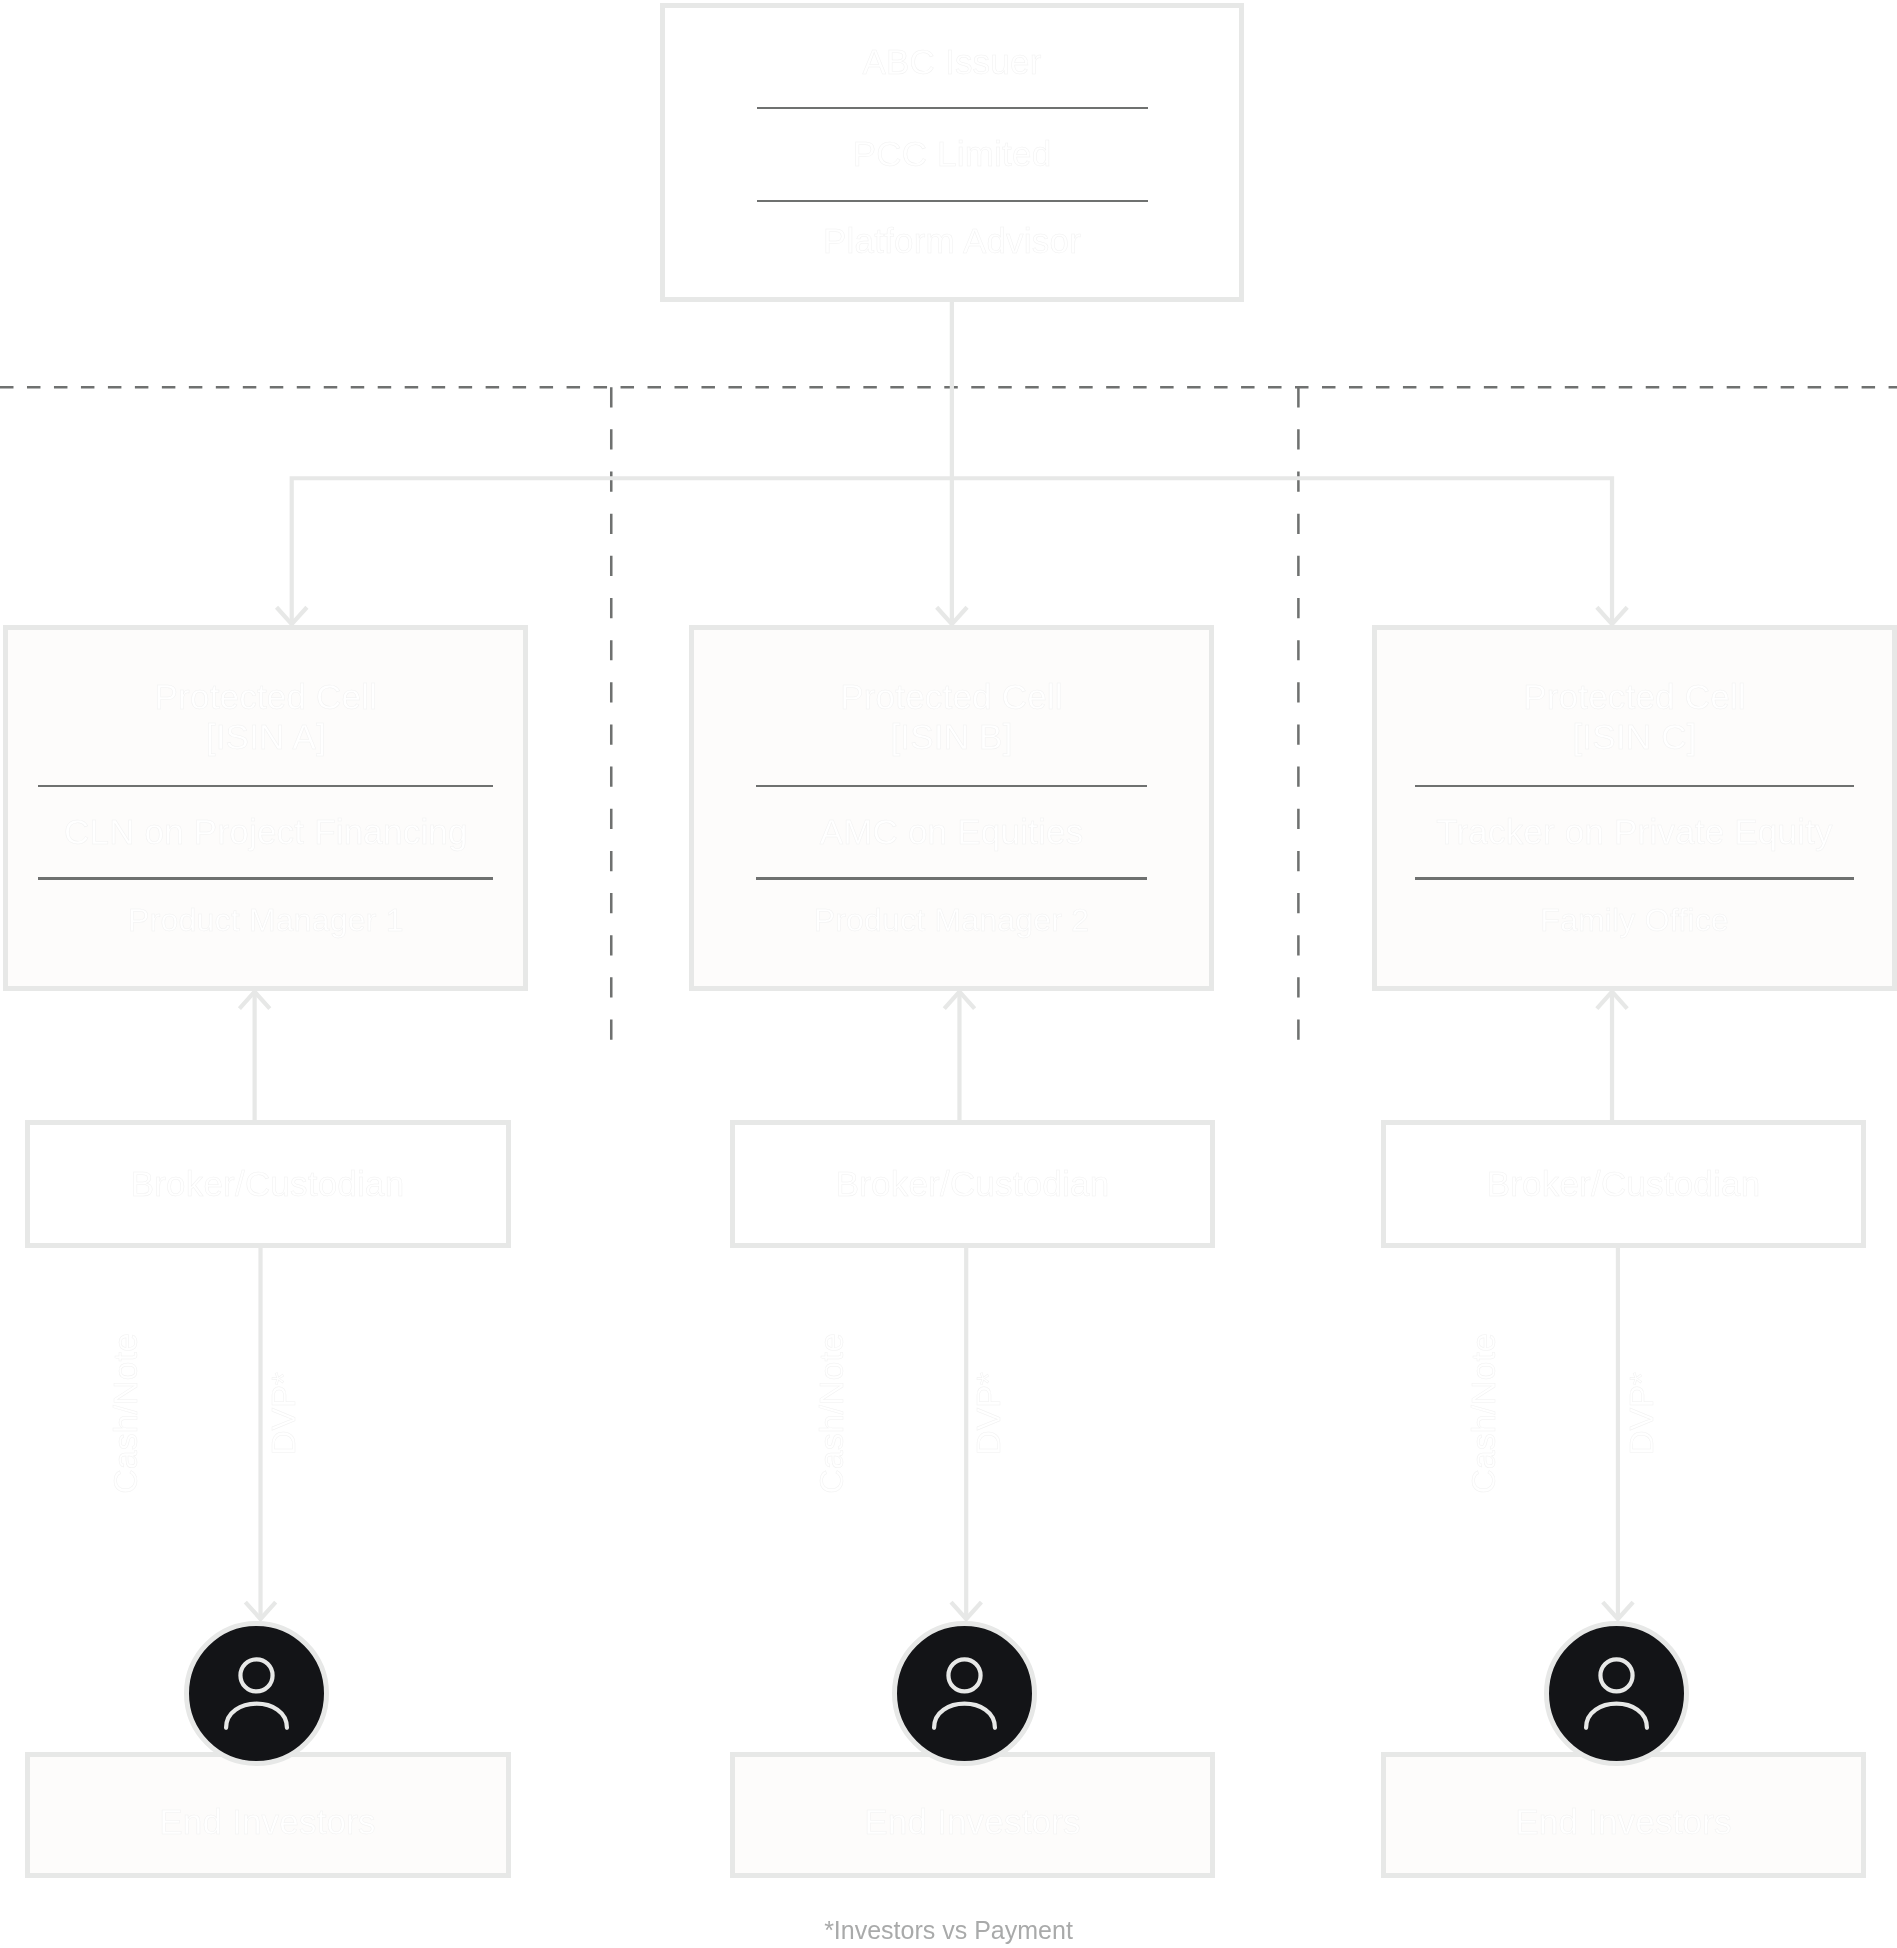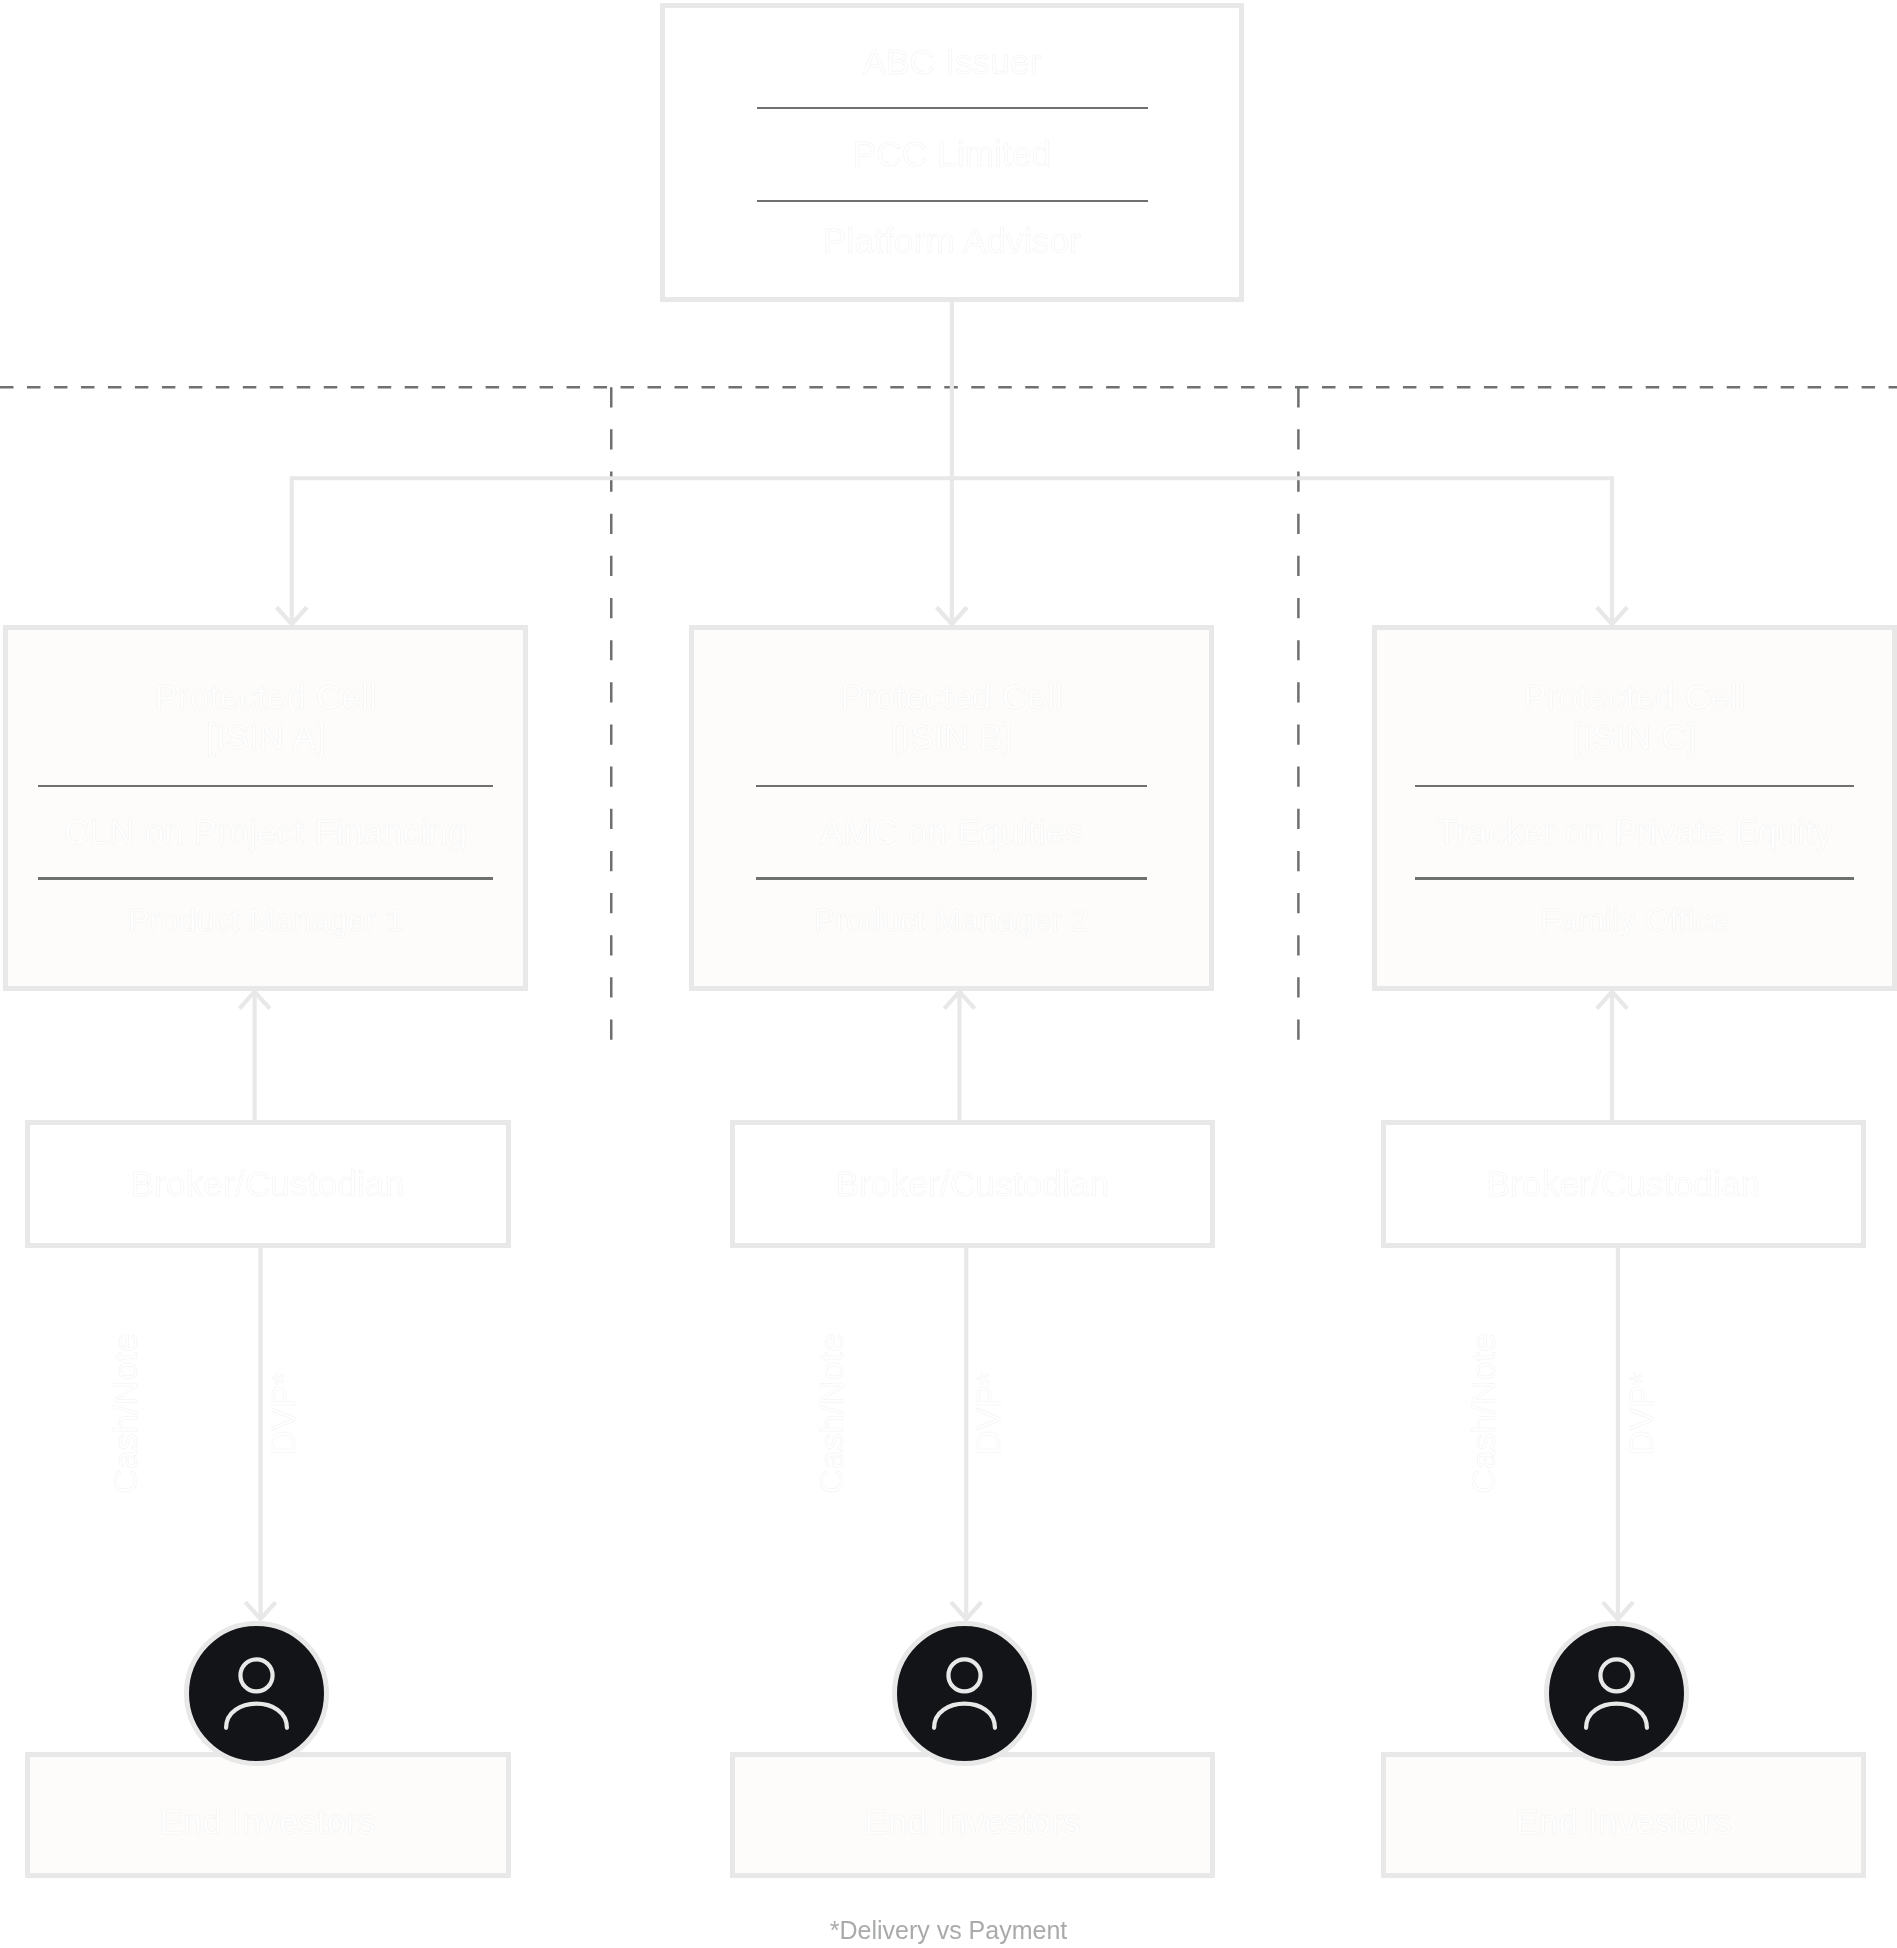--- a/index.html
+++ b/index.html
@@ -128,14 +128,14 @@
     <path d="M6 86 C6 48 78 48 78 86" fill="none" stroke="#e7e8e7" stroke-width="5" stroke-linecap="round"></path>
   </svg>
 </div>
 <div class="avatar" style="left:1544px; top:1621px;">
   <svg width="71" height="78" viewBox="0 0 84 92">
     <ellipse cx="42" cy="24" rx="19" ry="19" fill="none" stroke="#e7e8e7" stroke-width="5"></ellipse>
     <path d="M6 86 C6 48 78 48 78 86" fill="none" stroke="#e7e8e7" stroke-width="5" stroke-linecap="round"></path>
   </svg>
 </div>
 
-<div class="footnote">*Delivery vs Payment</div>
+<div class="footnote">*Investors vs Payment</div>
 
 
 </body></html>

